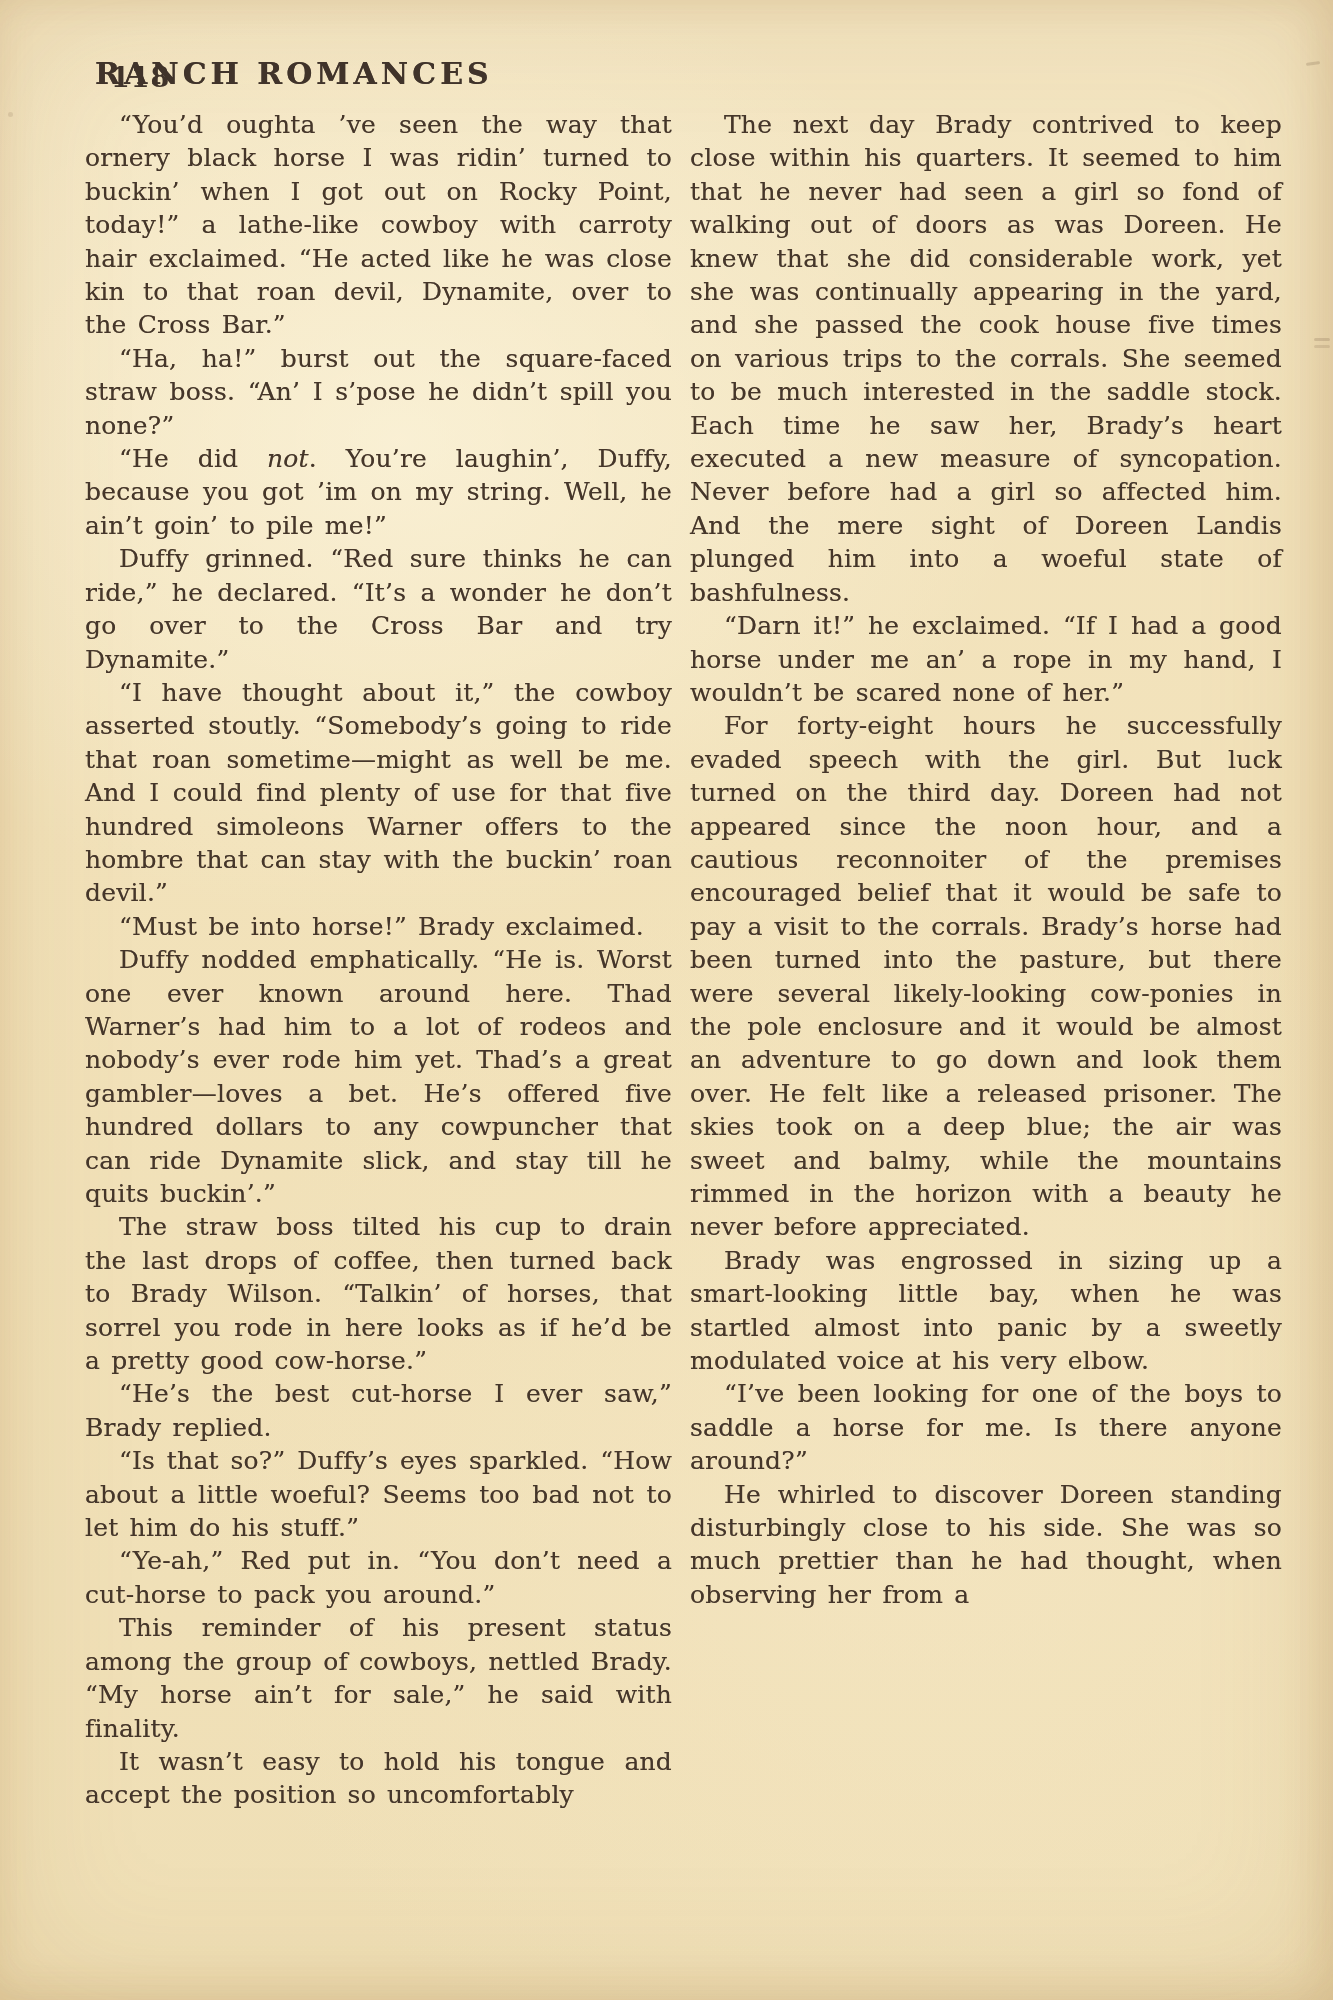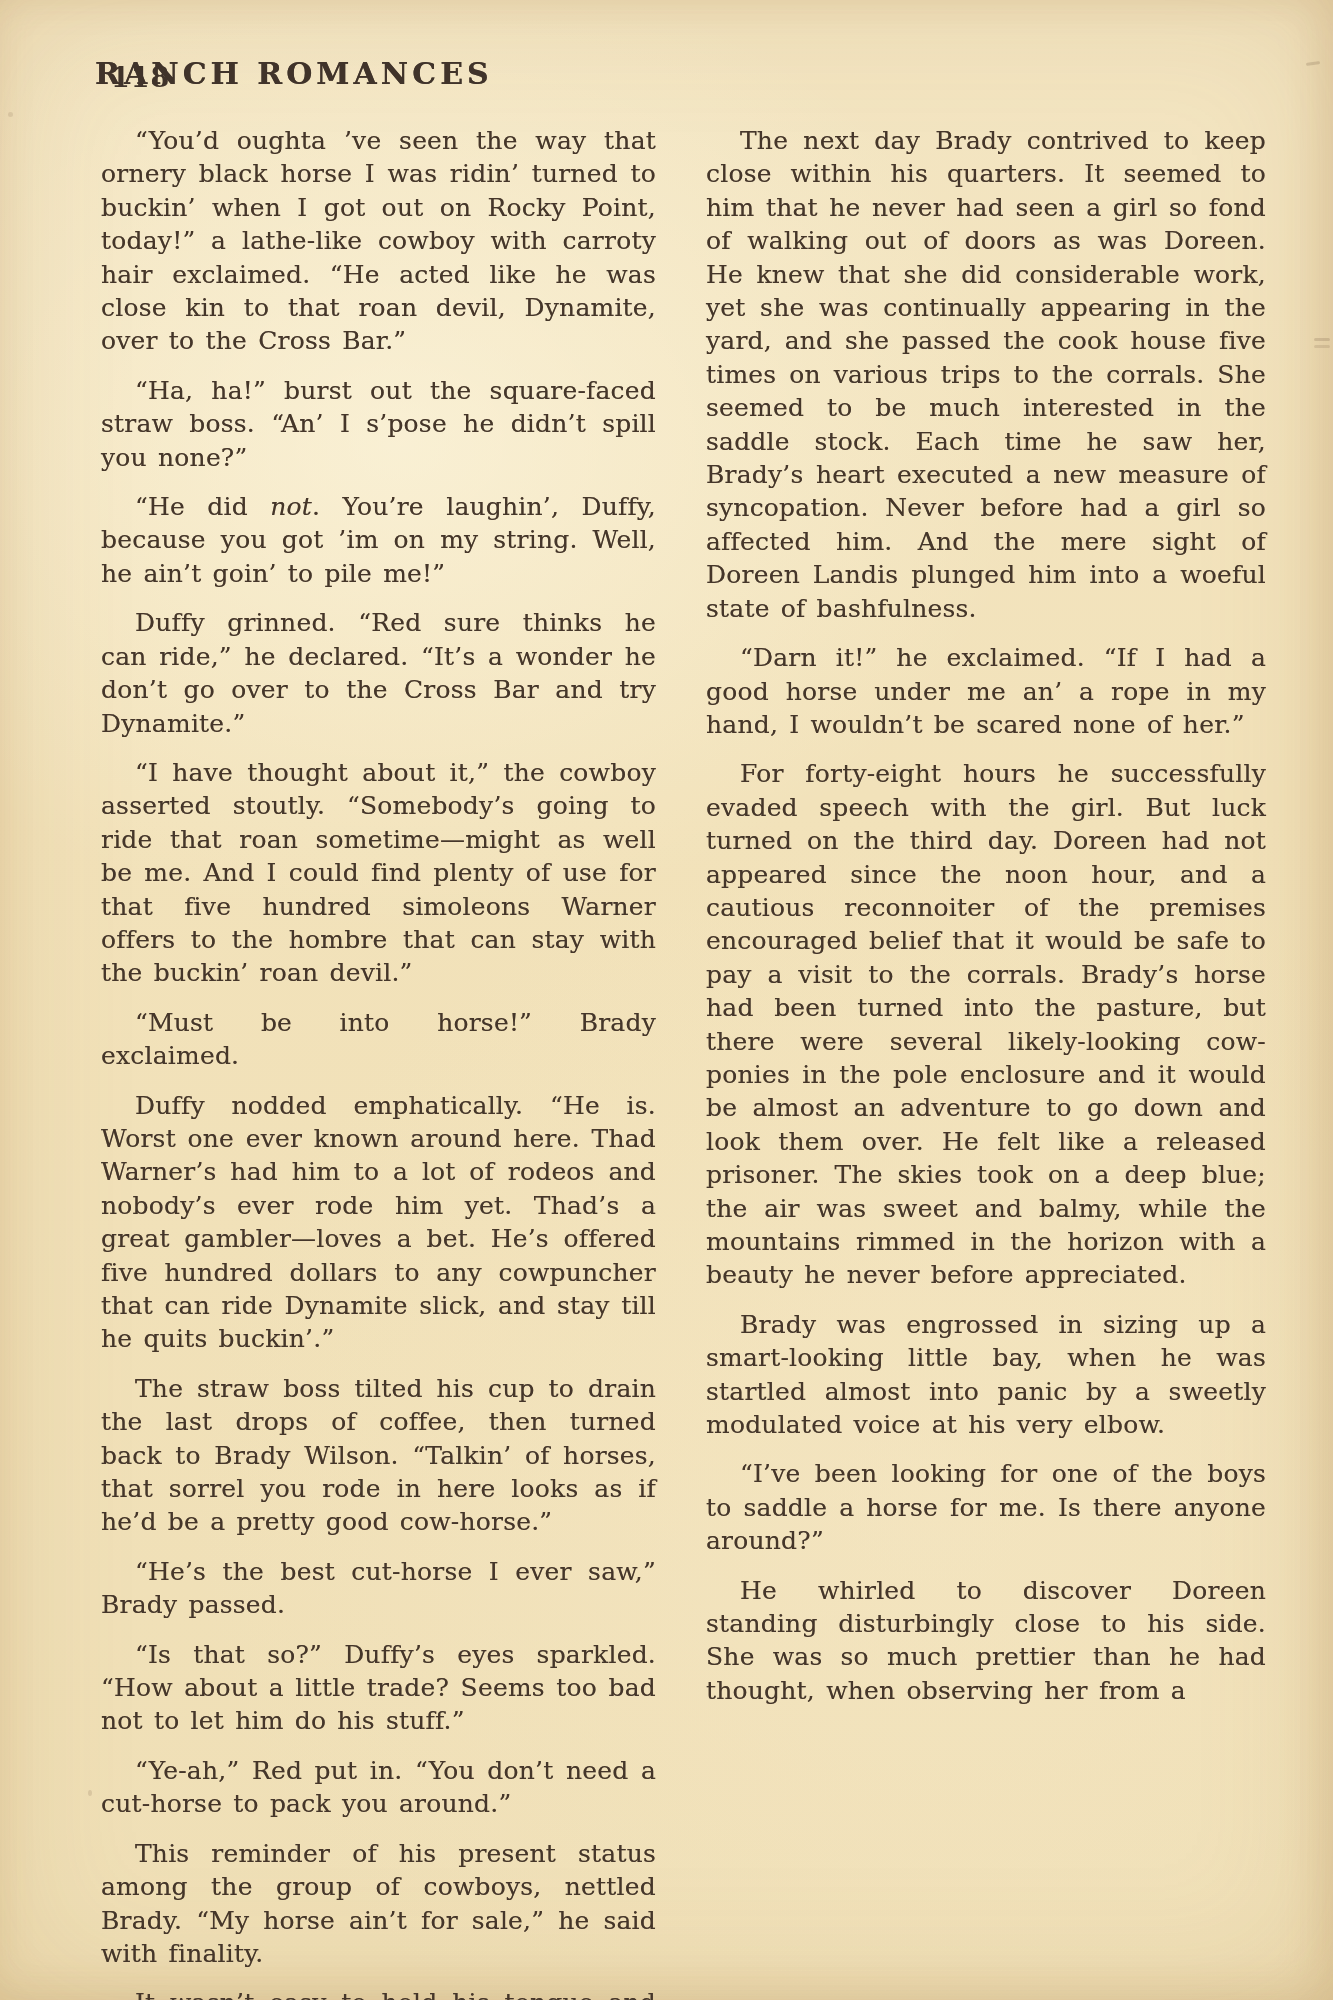--- a/index.html
+++ b/index.html
@@ -56,21 +56,21 @@
     font-size: 25px;
     line-height: 33.4px;
     text-align: justify;
     word-spacing: 3px;
     letter-spacing: 0.2px;
     text-shadow: 0 0 0.6px rgba(69,54,42,0.55);
   }
   .col-left  { left: 85px;  width: 587px; }
   .col-right { left: 690px; width: 592px; }
   .col p {
-    margin: 16px;
+    margin: 0;
     text-indent: 34px;
   }
   .col p.no-indent { text-indent: 0; }
   .col p em { }
   
   .artifact {
     position: absolute;
     background: rgba(120,95,70,0.45);
     border-radius: 2px;
   }
@@ -90,22 +90,22 @@
 
   <div class="col col-left" id="col-left">
       <p>“You’d oughta ’ve seen the way that ornery black horse I was ridin’ turned to buckin’ when I got out on Rocky Point, today!” a lathe-like cowboy with carroty hair exclaimed. “He acted like he was close kin to that roan devil, Dynamite, over to the Cross Bar.”</p>
       <p>“Ha, ha!” burst out the square-faced straw boss. “An’ I s’pose he didn’t spill you none?”</p>
       <p>“He did <em>not</em>. You’re laughin’, Duffy, because you got ’im on my string. Well, he ain’t goin’ to pile me!”</p>
       <p>Duffy grinned. “Red sure thinks he can ride,” he declared. “It’s a wonder he don’t go over to the Cross Bar and try Dynamite.”</p>
       <p>“I have thought about it,” the cowboy asserted stoutly. “Somebody’s going to ride that roan sometime—might as well be me. And I could find plenty of use for that five hundred simoleons Warner offers to the hombre that can stay with the buckin’ roan devil.”</p>
       <p>“Must be into horse!” Brady exclaimed.</p>
       <p>Duffy nodded emphatically. “He is. Worst one ever known around here. Thad Warner’s had him to a lot of rodeos and nobody’s ever rode him yet. Thad’s a great gambler—loves a bet. He’s offered five hundred dollars to any cowpuncher that can ride Dynamite slick, and stay till he quits buckin’.”</p>
       <p>The straw boss tilted his cup to drain the last drops of coffee, then turned back to Brady Wilson. “Talkin’ of horses, that sorrel you rode in here looks as if he’d be a pretty good cow-horse.”</p>
-      <p>“He’s the best cut-horse I ever saw,” Brady passed.</p>
-      <p>“Is that so?” Duffy’s eyes sparkled. “How about a little trade? Seems too bad not to let him do his stuff.”</p>
+      <p>“He’s the best cut-horse I ever saw,” Brady replied.</p>
+      <p>“Is that so?” Duffy’s eyes sparkled. “How about a little woeful? Seems too bad not to let him do his stuff.”</p>
       <p>“Ye-ah,” Red put in. “You don’t need a cut-horse to pack you around.”</p>
       <p>This reminder of his present status among the group of cowboys, nettled Brady. “My horse ain’t for sale,” he said with finality.</p>
       <p>It wasn’t easy to hold his tongue and accept the position so uncomfortably</p>
     </div>
   <div class="col col-right" id="col-right">
       <p>The next day Brady contrived to keep close within his quarters. It seemed to him that he never had seen a girl so fond of walking out of doors as was Doreen. He knew that she did considerable work, yet she was continually appearing in the yard, and she passed the cook house five times on various trips to the corrals. She seemed to be much interested in the saddle stock. Each time he saw her, Brady’s heart executed a new measure of syncopation. Never before had a girl so affected him. And the mere sight of Doreen Landis plunged him into a woeful state of bashfulness.</p>
       <p>“Darn it!” he exclaimed. “If I had a good horse under me an’ a rope in my hand, I wouldn’t be scared none of her.”</p>
       <p>For forty-eight hours he successfully evaded speech with the girl. But luck turned on the third day. Doreen had not appeared since the noon hour, and a cautious reconnoiter of the premises encouraged belief that it would be safe to pay a visit to the corrals. Brady’s horse had been turned into the pasture, but there were several likely-looking cow-ponies in the pole enclosure and it would be almost an adventure to go down and look them over. He felt like a released prisoner. The skies took on a deep blue; the air was sweet and balmy, while the mountains rimmed in the horizon with a beauty he never before appreciated.</p>
       <p>Brady was engrossed in sizing up a smart-looking little bay, when he was startled almost into panic by a sweetly modulated voice at his very elbow.</p>
       <p>“I’ve been looking for one of the boys to saddle a horse for me. Is there anyone around?”</p>

